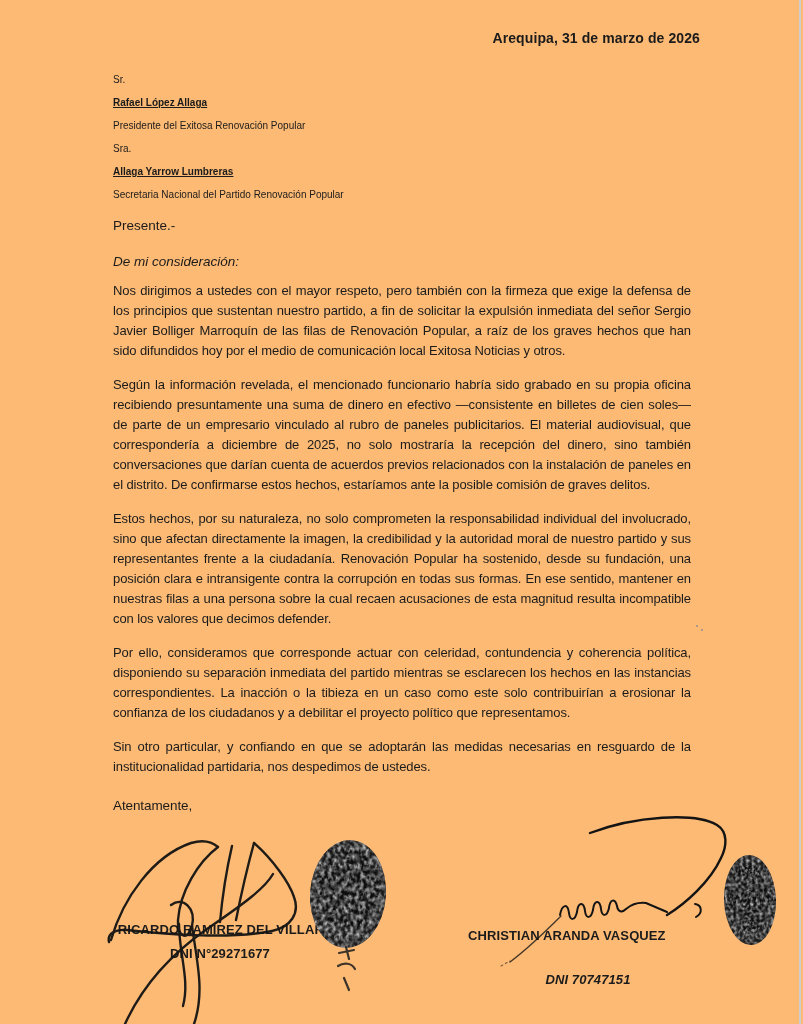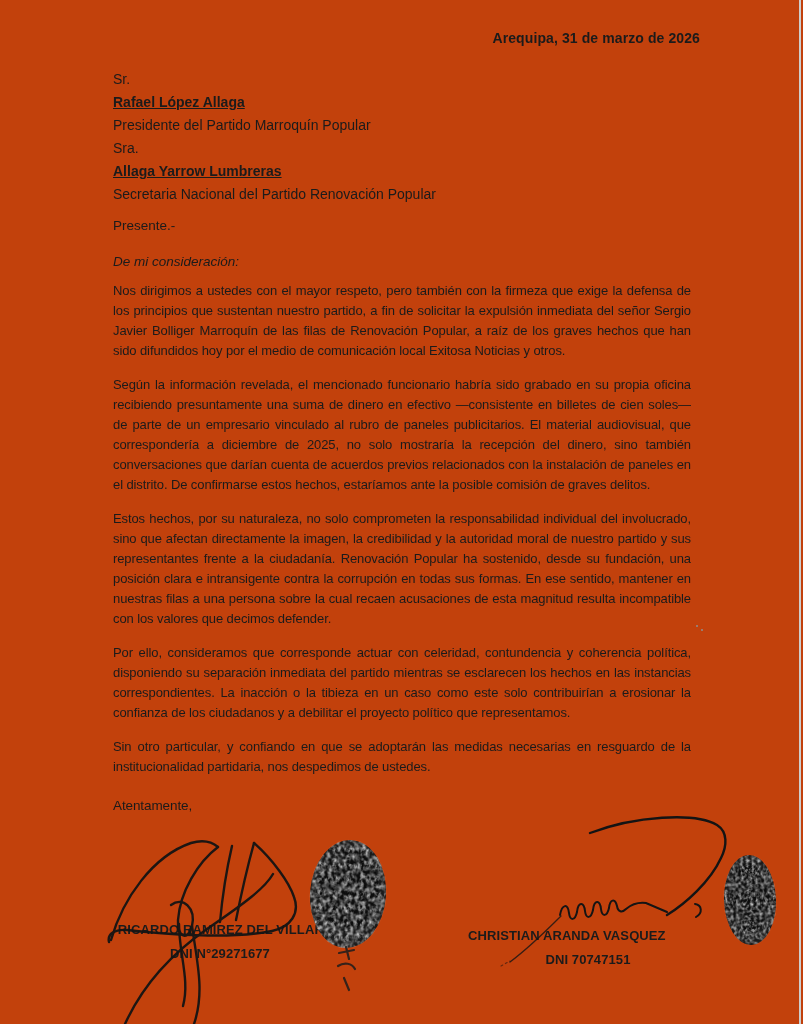--- a/index.html
+++ b/index.html
@@ -1,36 +1,36 @@
 <!DOCTYPE html>
 <html><head>
 <meta charset="utf-8">
 <style>
   html,body{margin:0;padding:0;background:#e9e9e9;}
   .page{
     position:relative;
     width:803px;height:1024px;
     margin:0 auto;
-    background:#c2410c;
+    background:#fdba74;
     overflow:hidden;
     font-family:"Liberation Sans", sans-serif;
     color:#1b1b1b;
     -webkit-font-smoothing:antialiased;
   }
   .scan-edge{
     position:absolute; top:0; left:799px; width:2px; height:100%;
     background:#cdcdcd;
   }
   .date{
     position:absolute; top:30px; left:113px; width:587px;
     text-align:right; font-weight:bold; font-size:14px; letter-spacing:.1px;
   }
   .recipients{
     position:absolute; top:68px; left:113px;
-    font-size:14px; line-height:23px;
+    font-size:10px; line-height:23px;
   }
   .b{font-weight:bold;text-decoration:underline;}
   .presente{
     position:absolute; top:218px; left:113px;
     font-size:13.5px; font-weight:normal;
   }
   .salutation{
     position:absolute; top:254px; left:113px; font-size:13.5px;font-style:italic;
   }
   .body{
@@ -45,21 +45,21 @@
   .sig-right{left:495px; top:812px;}
   .fp{position:absolute; z-index:6; pointer-events:none;}
   .fp-left{left:306px; top:837px; transform:rotate(4deg);}
   .fp-right{left:722px; top:853px; transform:rotate(-2deg);}
   .smudge{position:absolute; left:332px; top:946px; z-index:6; pointer-events:none; opacity:.85;}
   .signer{position:absolute; z-index:2; font-weight:bold; font-size:13px; letter-spacing:.1px;}
   .signer .name-line{white-space:nowrap;}
   .signer-left-name{left:100px; top:922px; width:290px; text-align:center;}
   .signer-left-dni{left:85px; top:946px; width:270px; text-align:center;}
   .signer-right-name{left:468px; top:928px; width:240px; text-align:left;}
-  .signer-right-dni{left:468px; top:952px; width:240px; text-align:center;}
+  .signer-right-dni{left:468px; top:972px; width:240px; text-align:center;font-style:italic;}
   .speck{
     position:absolute; left:695px; top:625px; width:10px; height:8px; z-index:1;
   }
   .speck i{
     position:absolute; width:2px; height:2px; border-radius:50%; background:#8f8f8f; display:block;
   }
   .speck i.d1{left:1px; top:0;}
   .speck i.d2{left:6px; top:4px;}
 </style>
 </head>
@@ -67,21 +67,21 @@
 
 <div class="page">
 
   <div class="scan-edge"></div>
 
   <div class="date">Arequipa, 31 de marzo de 2026</div>
 
   <div class="recipients">
     <div>Sr.</div>
     <div class="b">Rafael López Allaga</div>
-    <div>Presidente del Partido Marroquín Popular</div>
+    <div>Presidente del Exitosa Renovación Popular</div>
     <div>Sra.</div>
     <div class="b">Allaga Yarrow Lumbreras</div>
     <div>Secretaria Nacional del Partido Renovación Popular</div>
   </div>
 
   <div class="presente">Presente.-</div>
 
   <div class="salutation">De mi consideración:</div>
 
   <div class="body">

